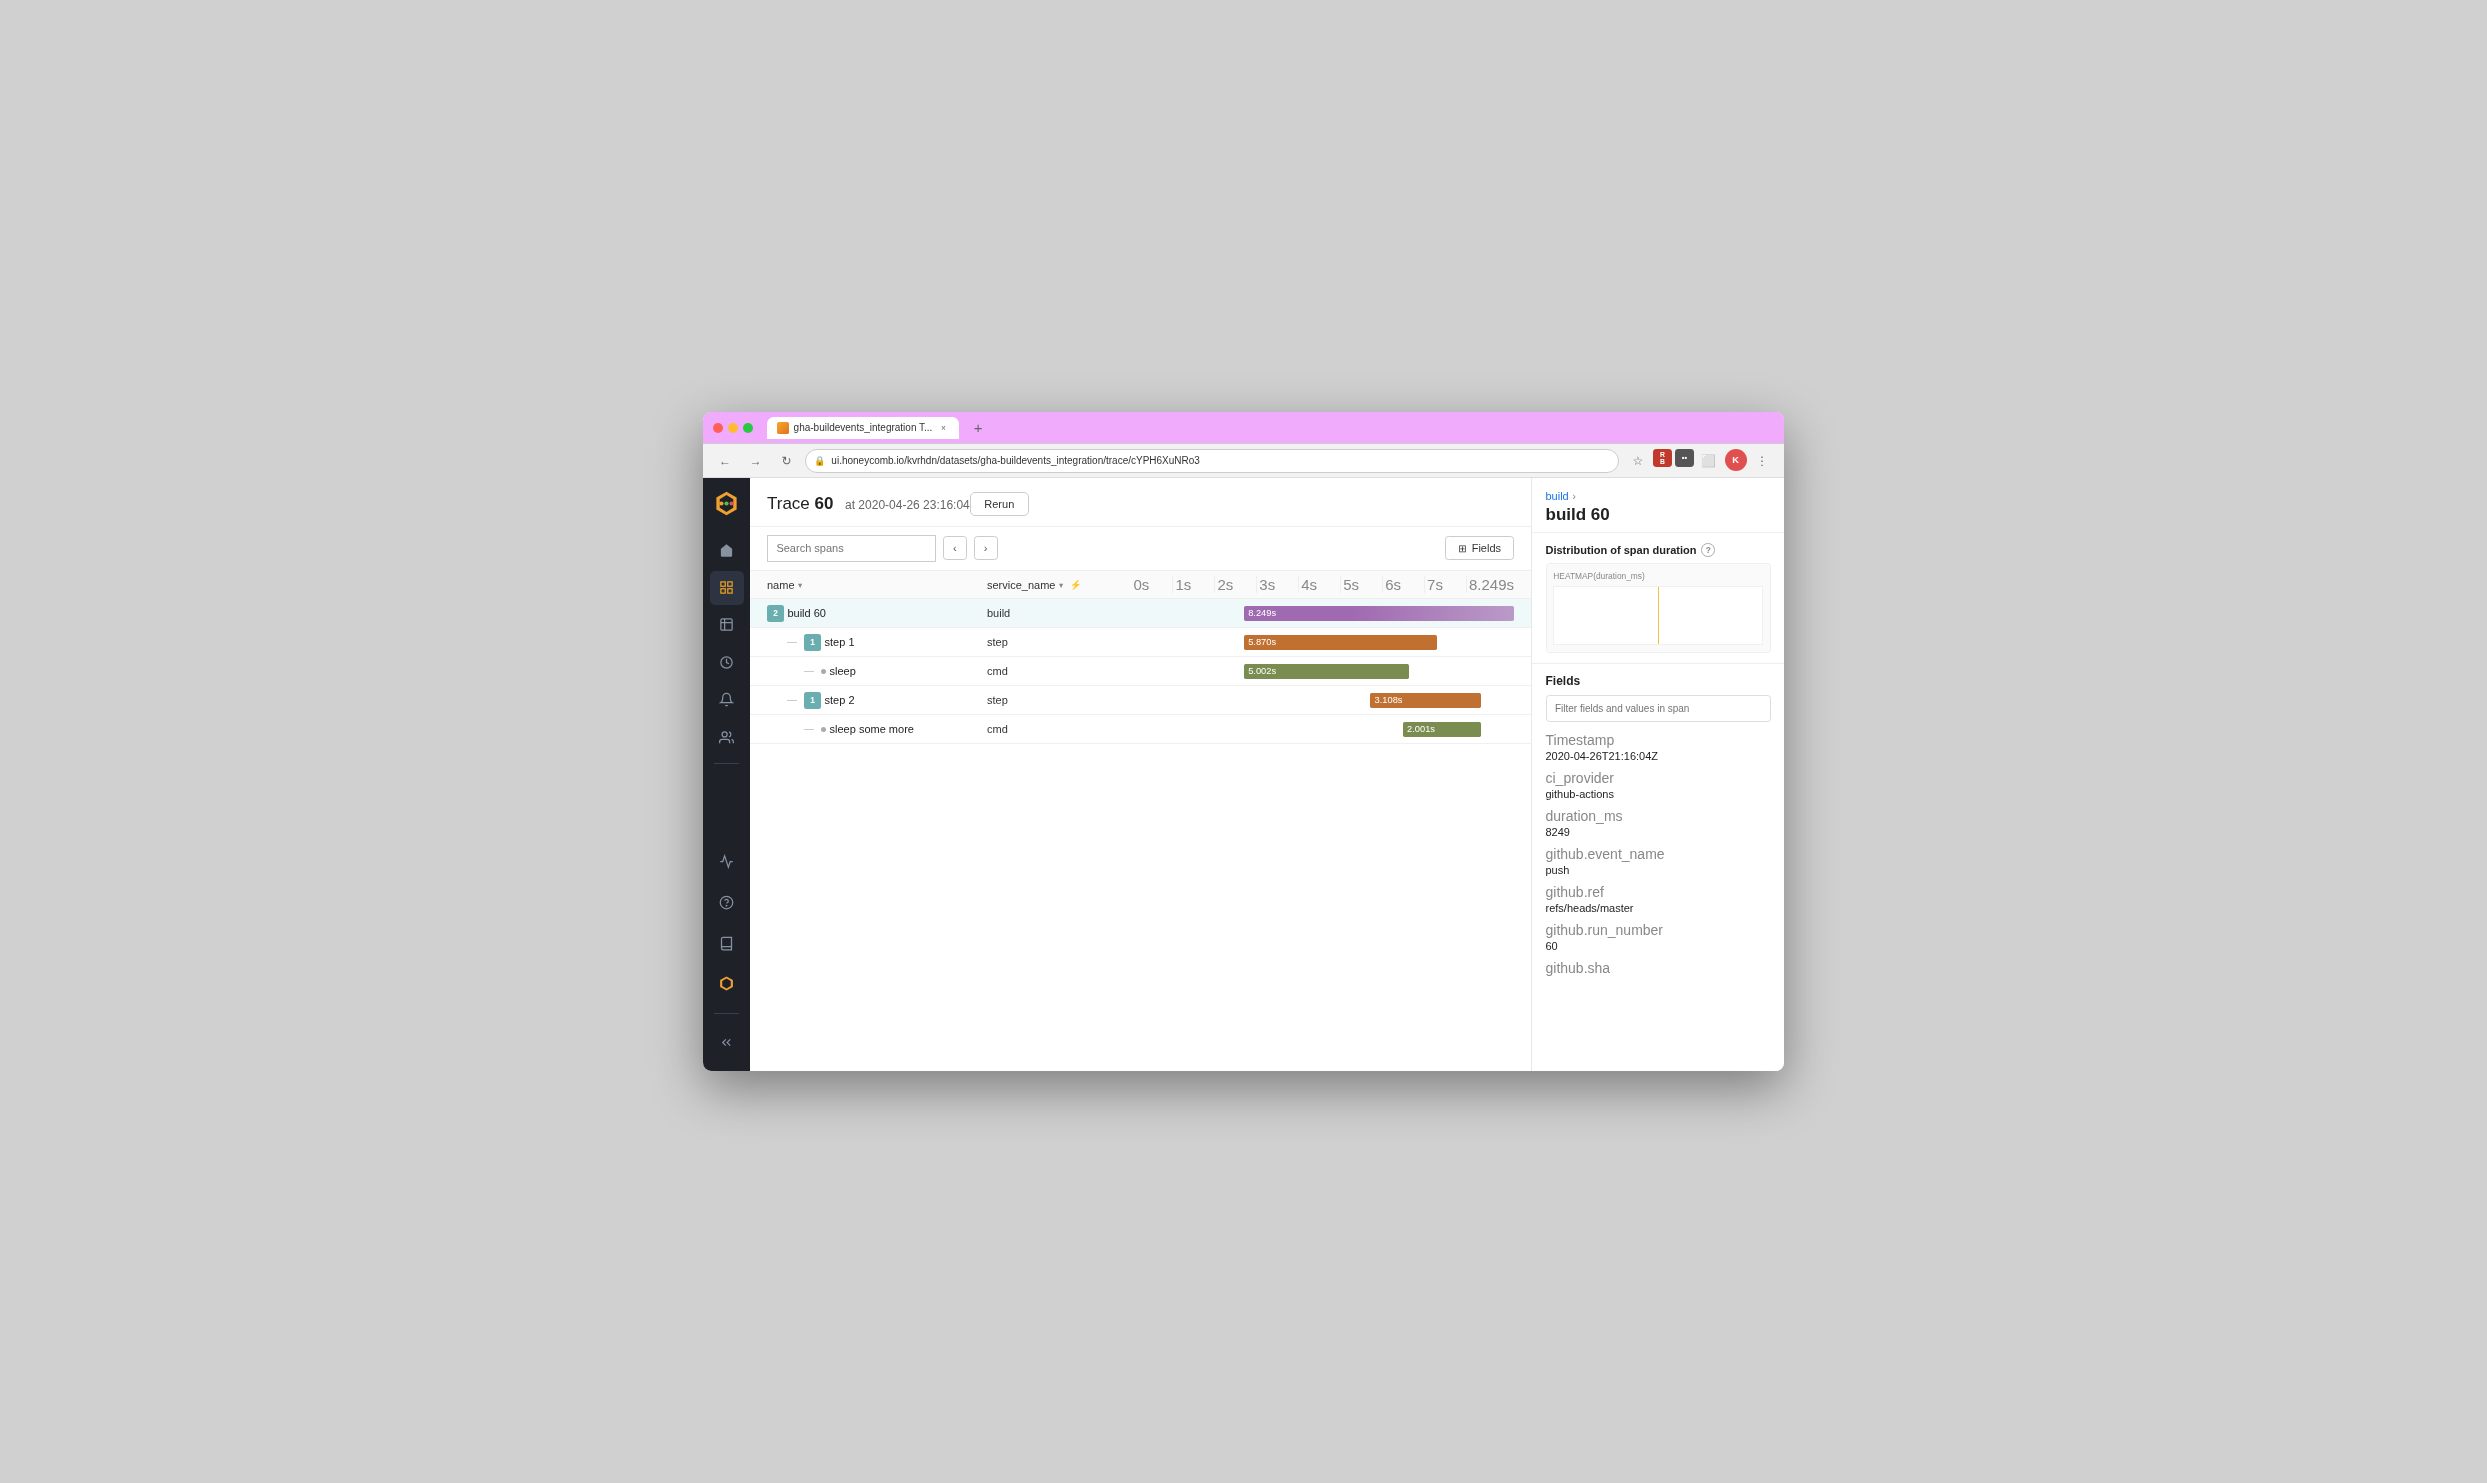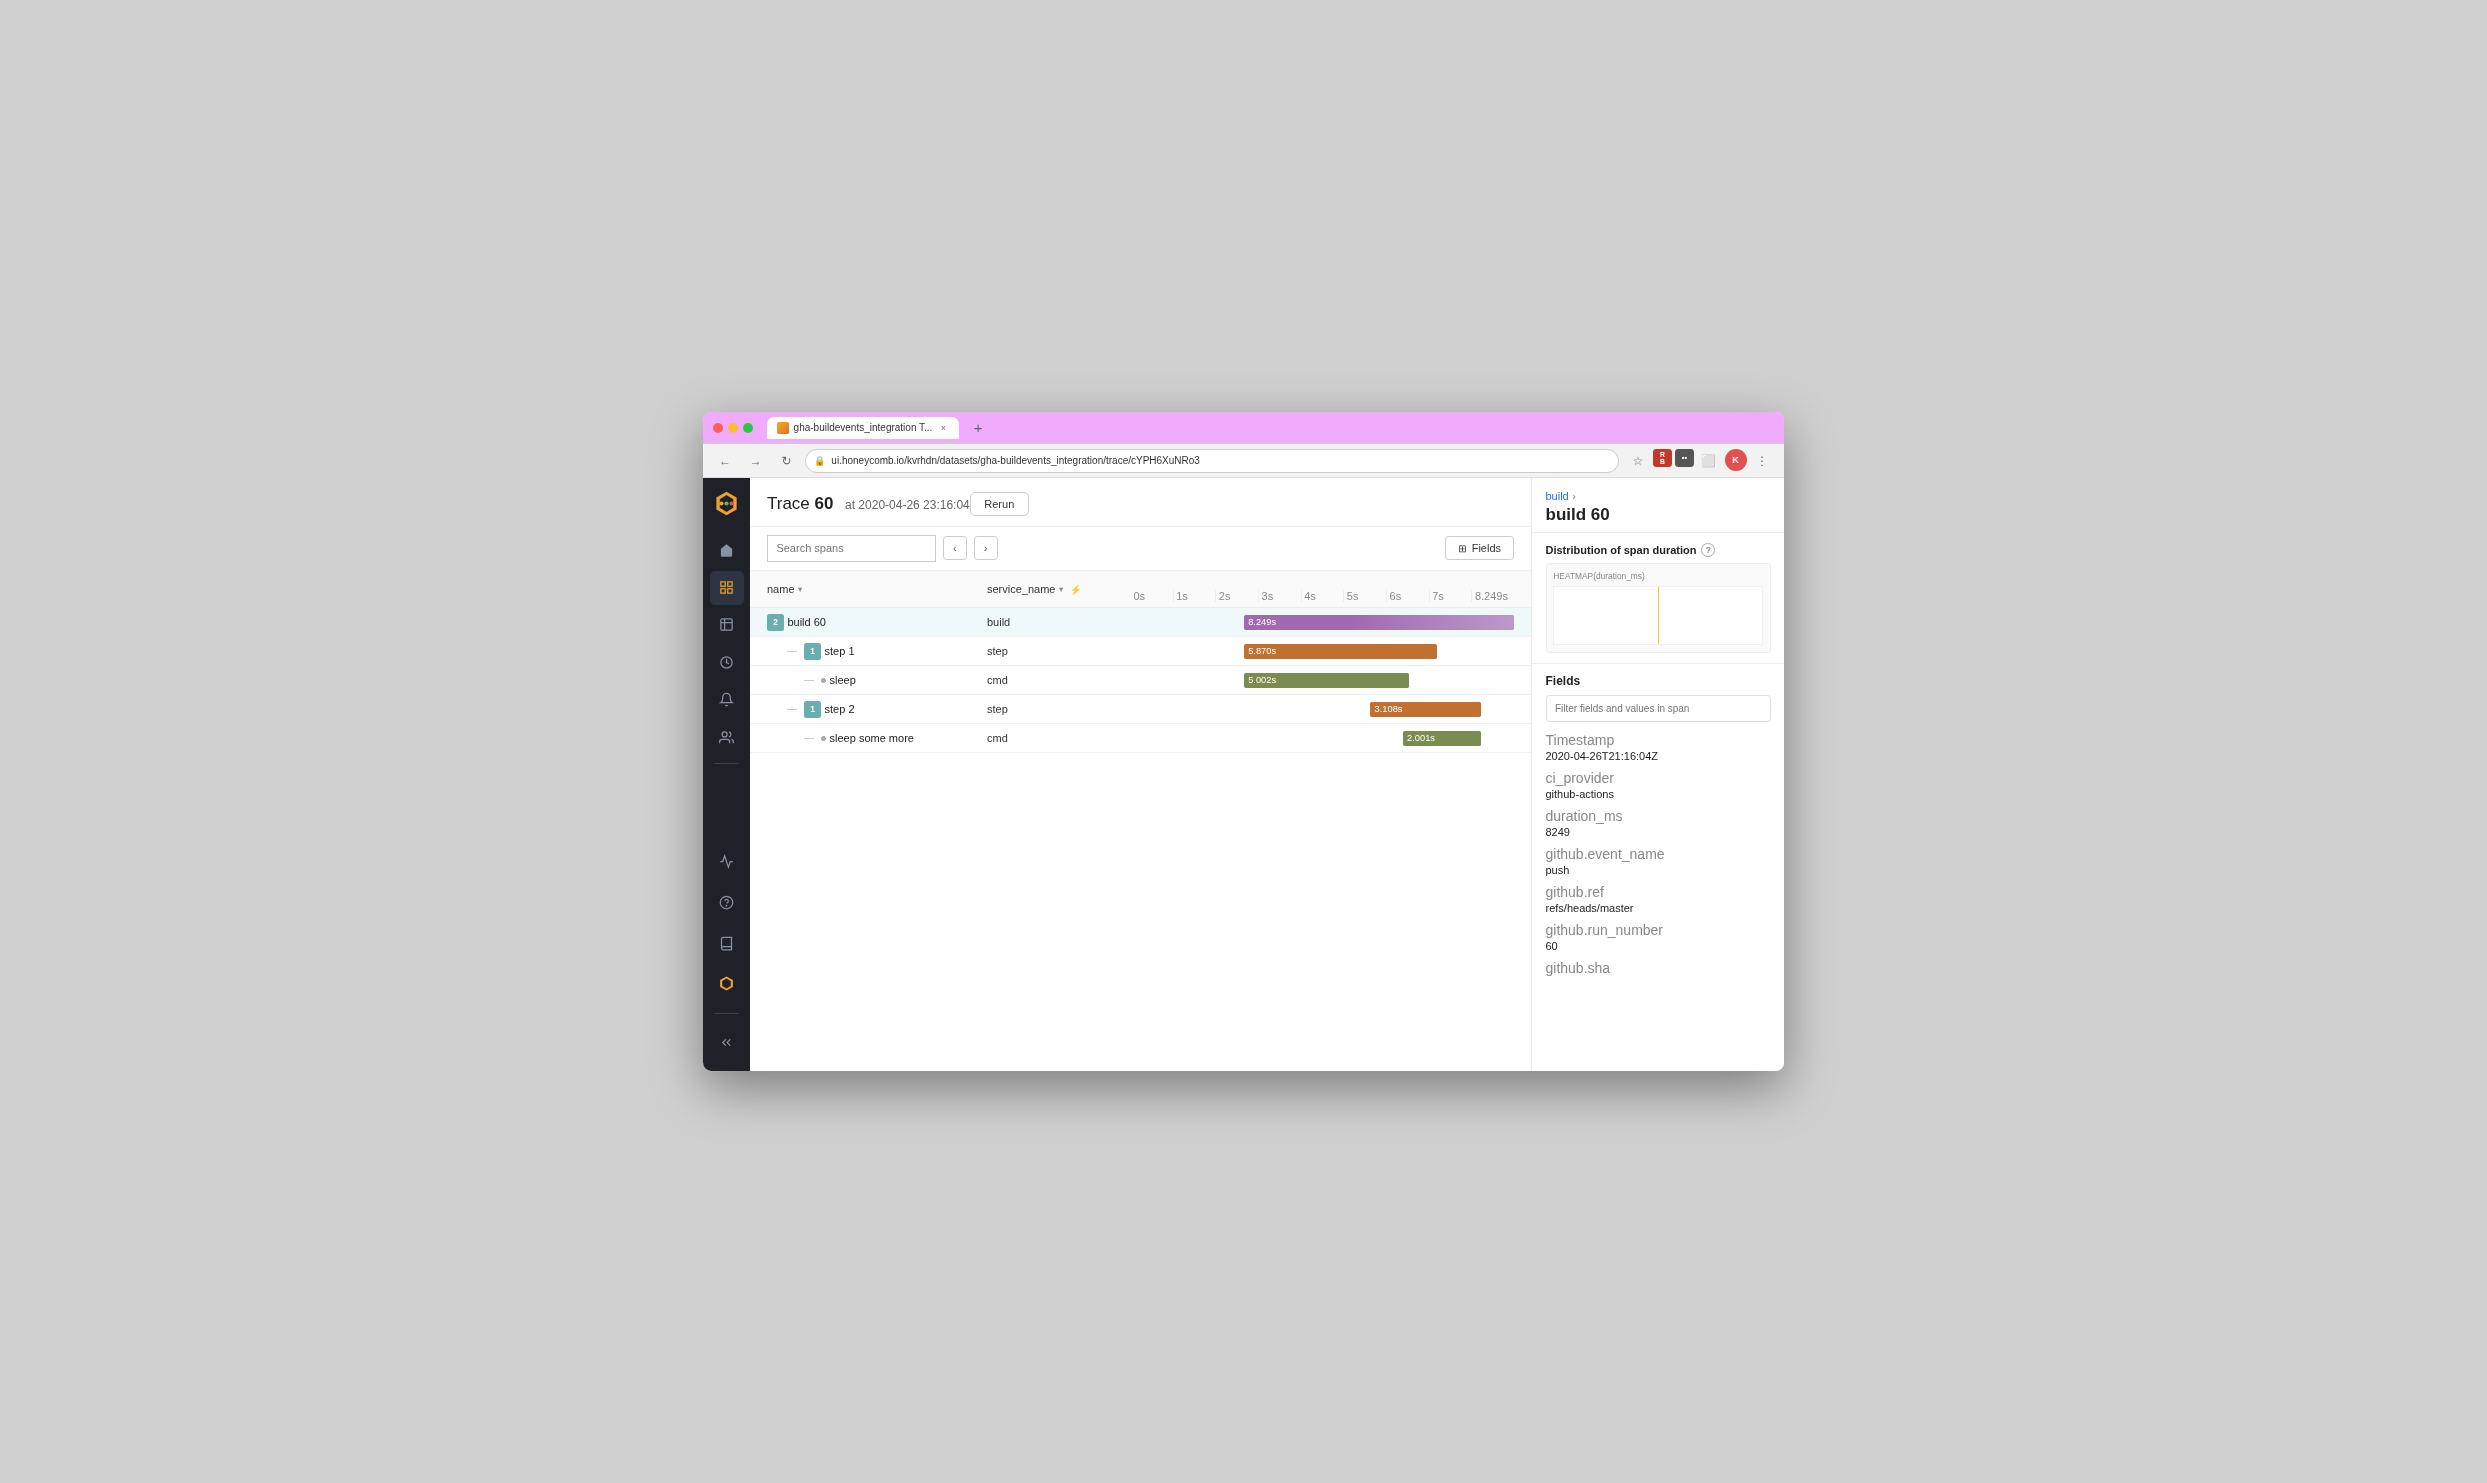--- a/index.html
+++ b/index.html
@@ -297,25 +297,24 @@
     .filter-icon { color: #888; font-size: 9.3px; }
 
     
     .timeline-ticks {
       display: flex;
       flex: 1;
       position: relative;
     }
     .tick {
       flex: 1;
-      font-size: 11px;
+      font-size: 15px;
       color: #888;
       border-left: 0.8px solid #eee;
       padding-left: 2.5px;
-      margin-top: 14px;
     }
     .tick:first-child { border-left: none; }
 
     
     .span-row {
       display: flex;
       align-items: center;
       border-bottom: 0.8px solid #f0f0f0;
       padding: 4.2px 17px;
       min-height: 29px;

